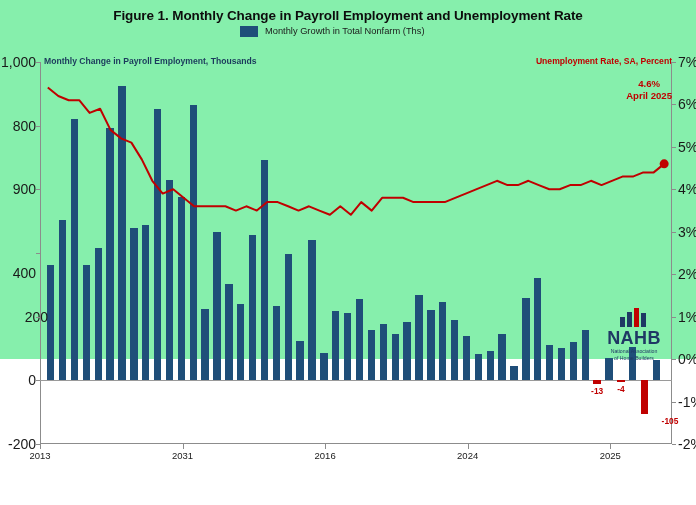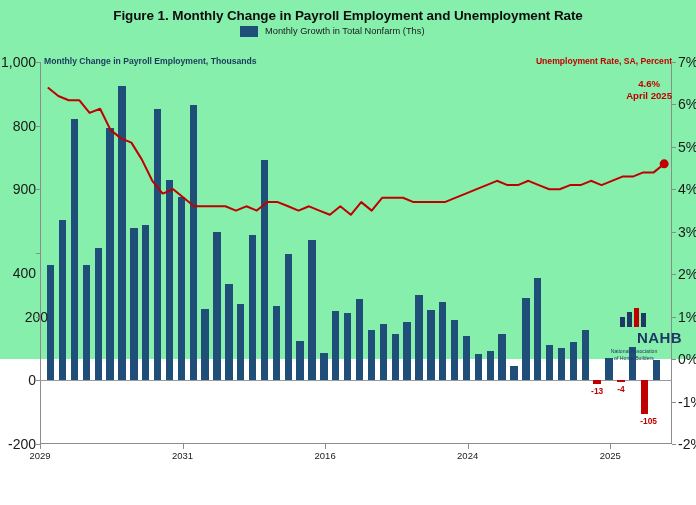--- a/index.html
+++ b/index.html
@@ -190,26 +190,25 @@
     width: 96px;
     height: 44px;
     text-align: center;
   }
   .logo-mark {
     width: 96px;
     height: 22px;
     position: relative;
   }
   .logo-text {
-    font-size: 15px;
+    font-size: 18px;
     font-weight: bold;
     color: #1f3864;
     letter-spacing: 0.4px;
     line-height: 18px;
-    text-align: right;
   }
   .logo-sub {
     font-size: 5.2px;
     color: #1f3864;
     line-height: 6px;
     margin-top: 1px;
   }
 </style>
 </head>
 <body>
@@ -318,35 +317,35 @@
       <div class="ytick-right" style="left: 678px; top: 184.333px;">4%</div>
       <div class="tickmark" style="left: 672px; top: 189.333px;"></div>
       <div class="ytick-right" style="left: 678px; top: 141.889px;">5%</div>
       <div class="tickmark" style="left: 672px; top: 146.889px;"></div>
       <div class="ytick-right" style="left: 678px; top: 99.4444px;">6%</div>
       <div class="tickmark" style="left: 672px; top: 104.444px;"></div>
       <div class="ytick-right" style="left: 678px; top: 57px;">7%</div>
       <div class="tickmark" style="left: 672px; top: 62px;"></div>
     </div>
   <div id="x-ticks">
-      <div class="xtick-label" style="left: 16px; top: 450px;">2029</div>
+      <div class="xtick-label" style="left: 16px; top: 450px;">2013</div>
       <div class="xtick-mark" style="left: 40px; top: 444px;"></div>
       <div class="xtick-label" style="left: 158.556px; top: 450px;">2031</div>
       <div class="xtick-mark" style="left: 182.556px; top: 444px;"></div>
       <div class="xtick-label" style="left: 301.113px; top: 450px;">2016</div>
       <div class="xtick-mark" style="left: 325.113px; top: 444px;"></div>
       <div class="xtick-label" style="left: 443.669px; top: 450px;">2024</div>
       <div class="xtick-mark" style="left: 467.669px; top: 444px;"></div>
       <div class="xtick-label" style="left: 586.226px; top: 450px;">2025</div>
       <div class="xtick-mark" style="left: 610.226px; top: 444px;"></div>
     </div>
   <div id="bar-labels">
       <div class="bar-label" style="left: 579.158px; top: 386.472px;">-13</div>
       <div class="bar-label" style="left: 602.917px; top: 383.607px;">-4</div>
-      <div class="bar-label" style="left: 621px; top: 415.758px; text-align: right;">-105</div>
+      <div class="bar-label" style="left: 652px; top: 415.758px;">-105</div>
     </div>
 
   <div class="legend">
     <div class="legend-row">
       <span class="legend-swatch-bar"></span>
       <span>Monthly Growth in Total Nonfarm (Ths)</span>
     </div>
   </div>
 
   <div class="callout">

